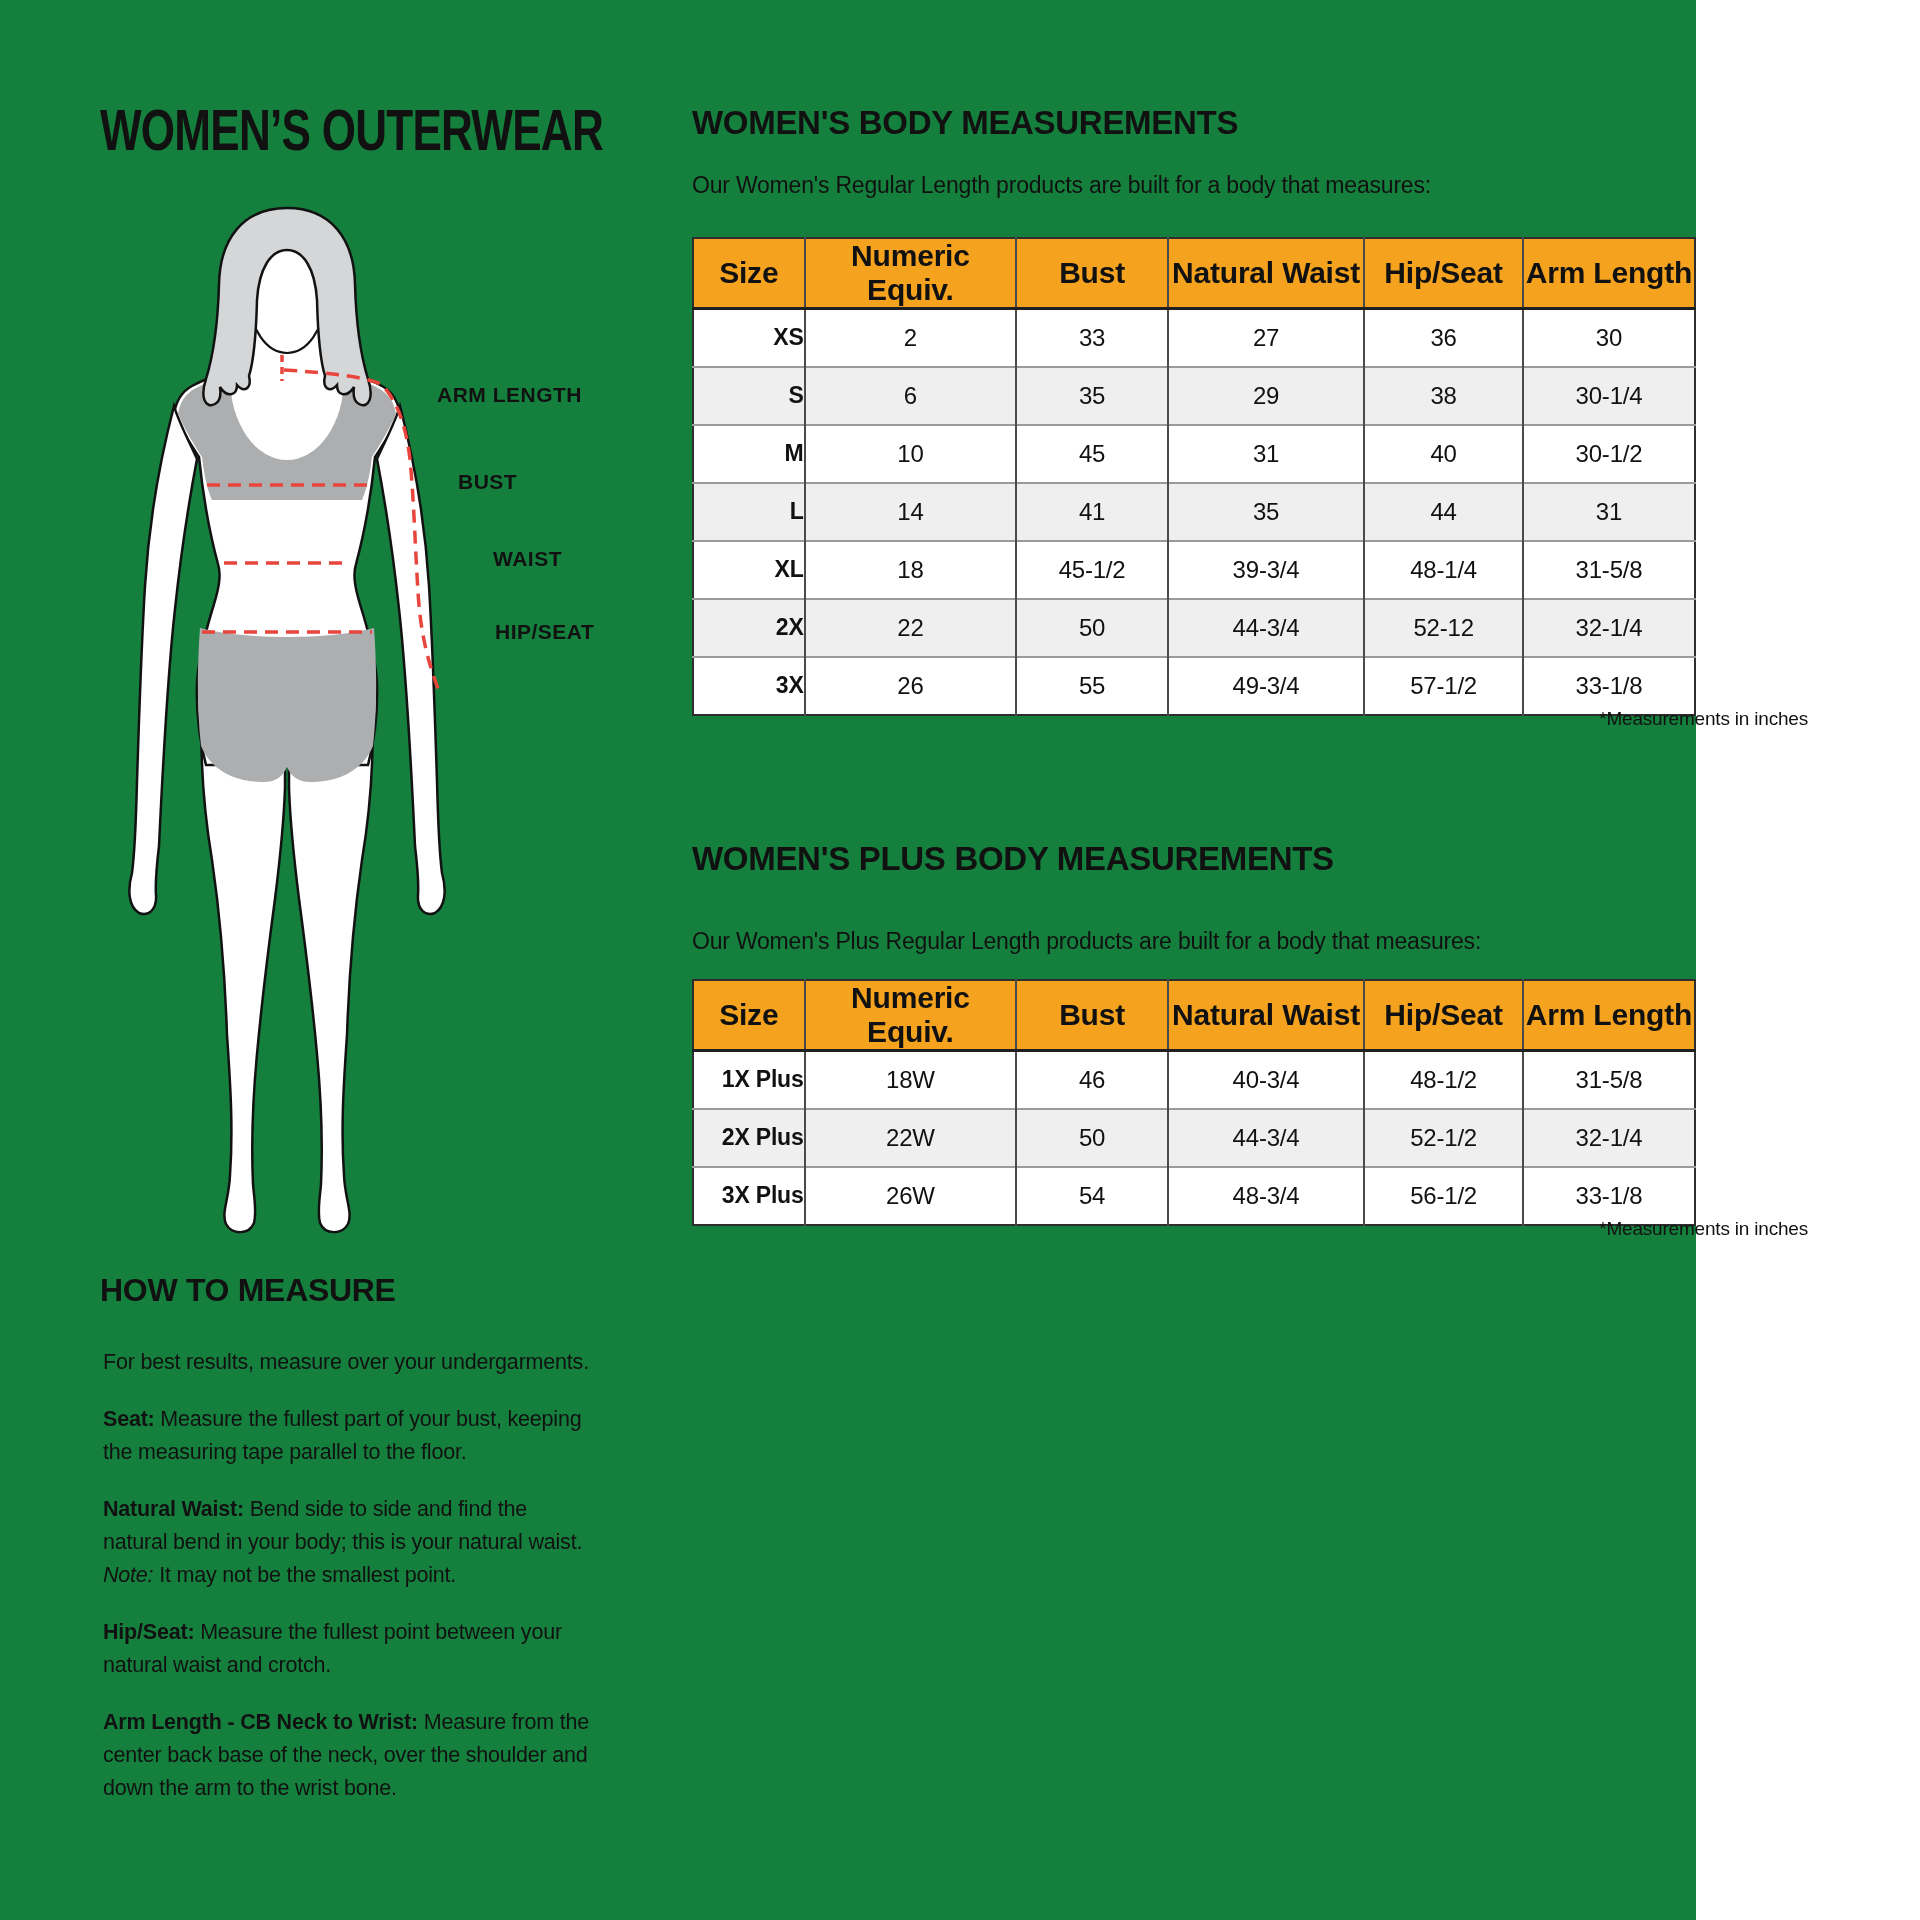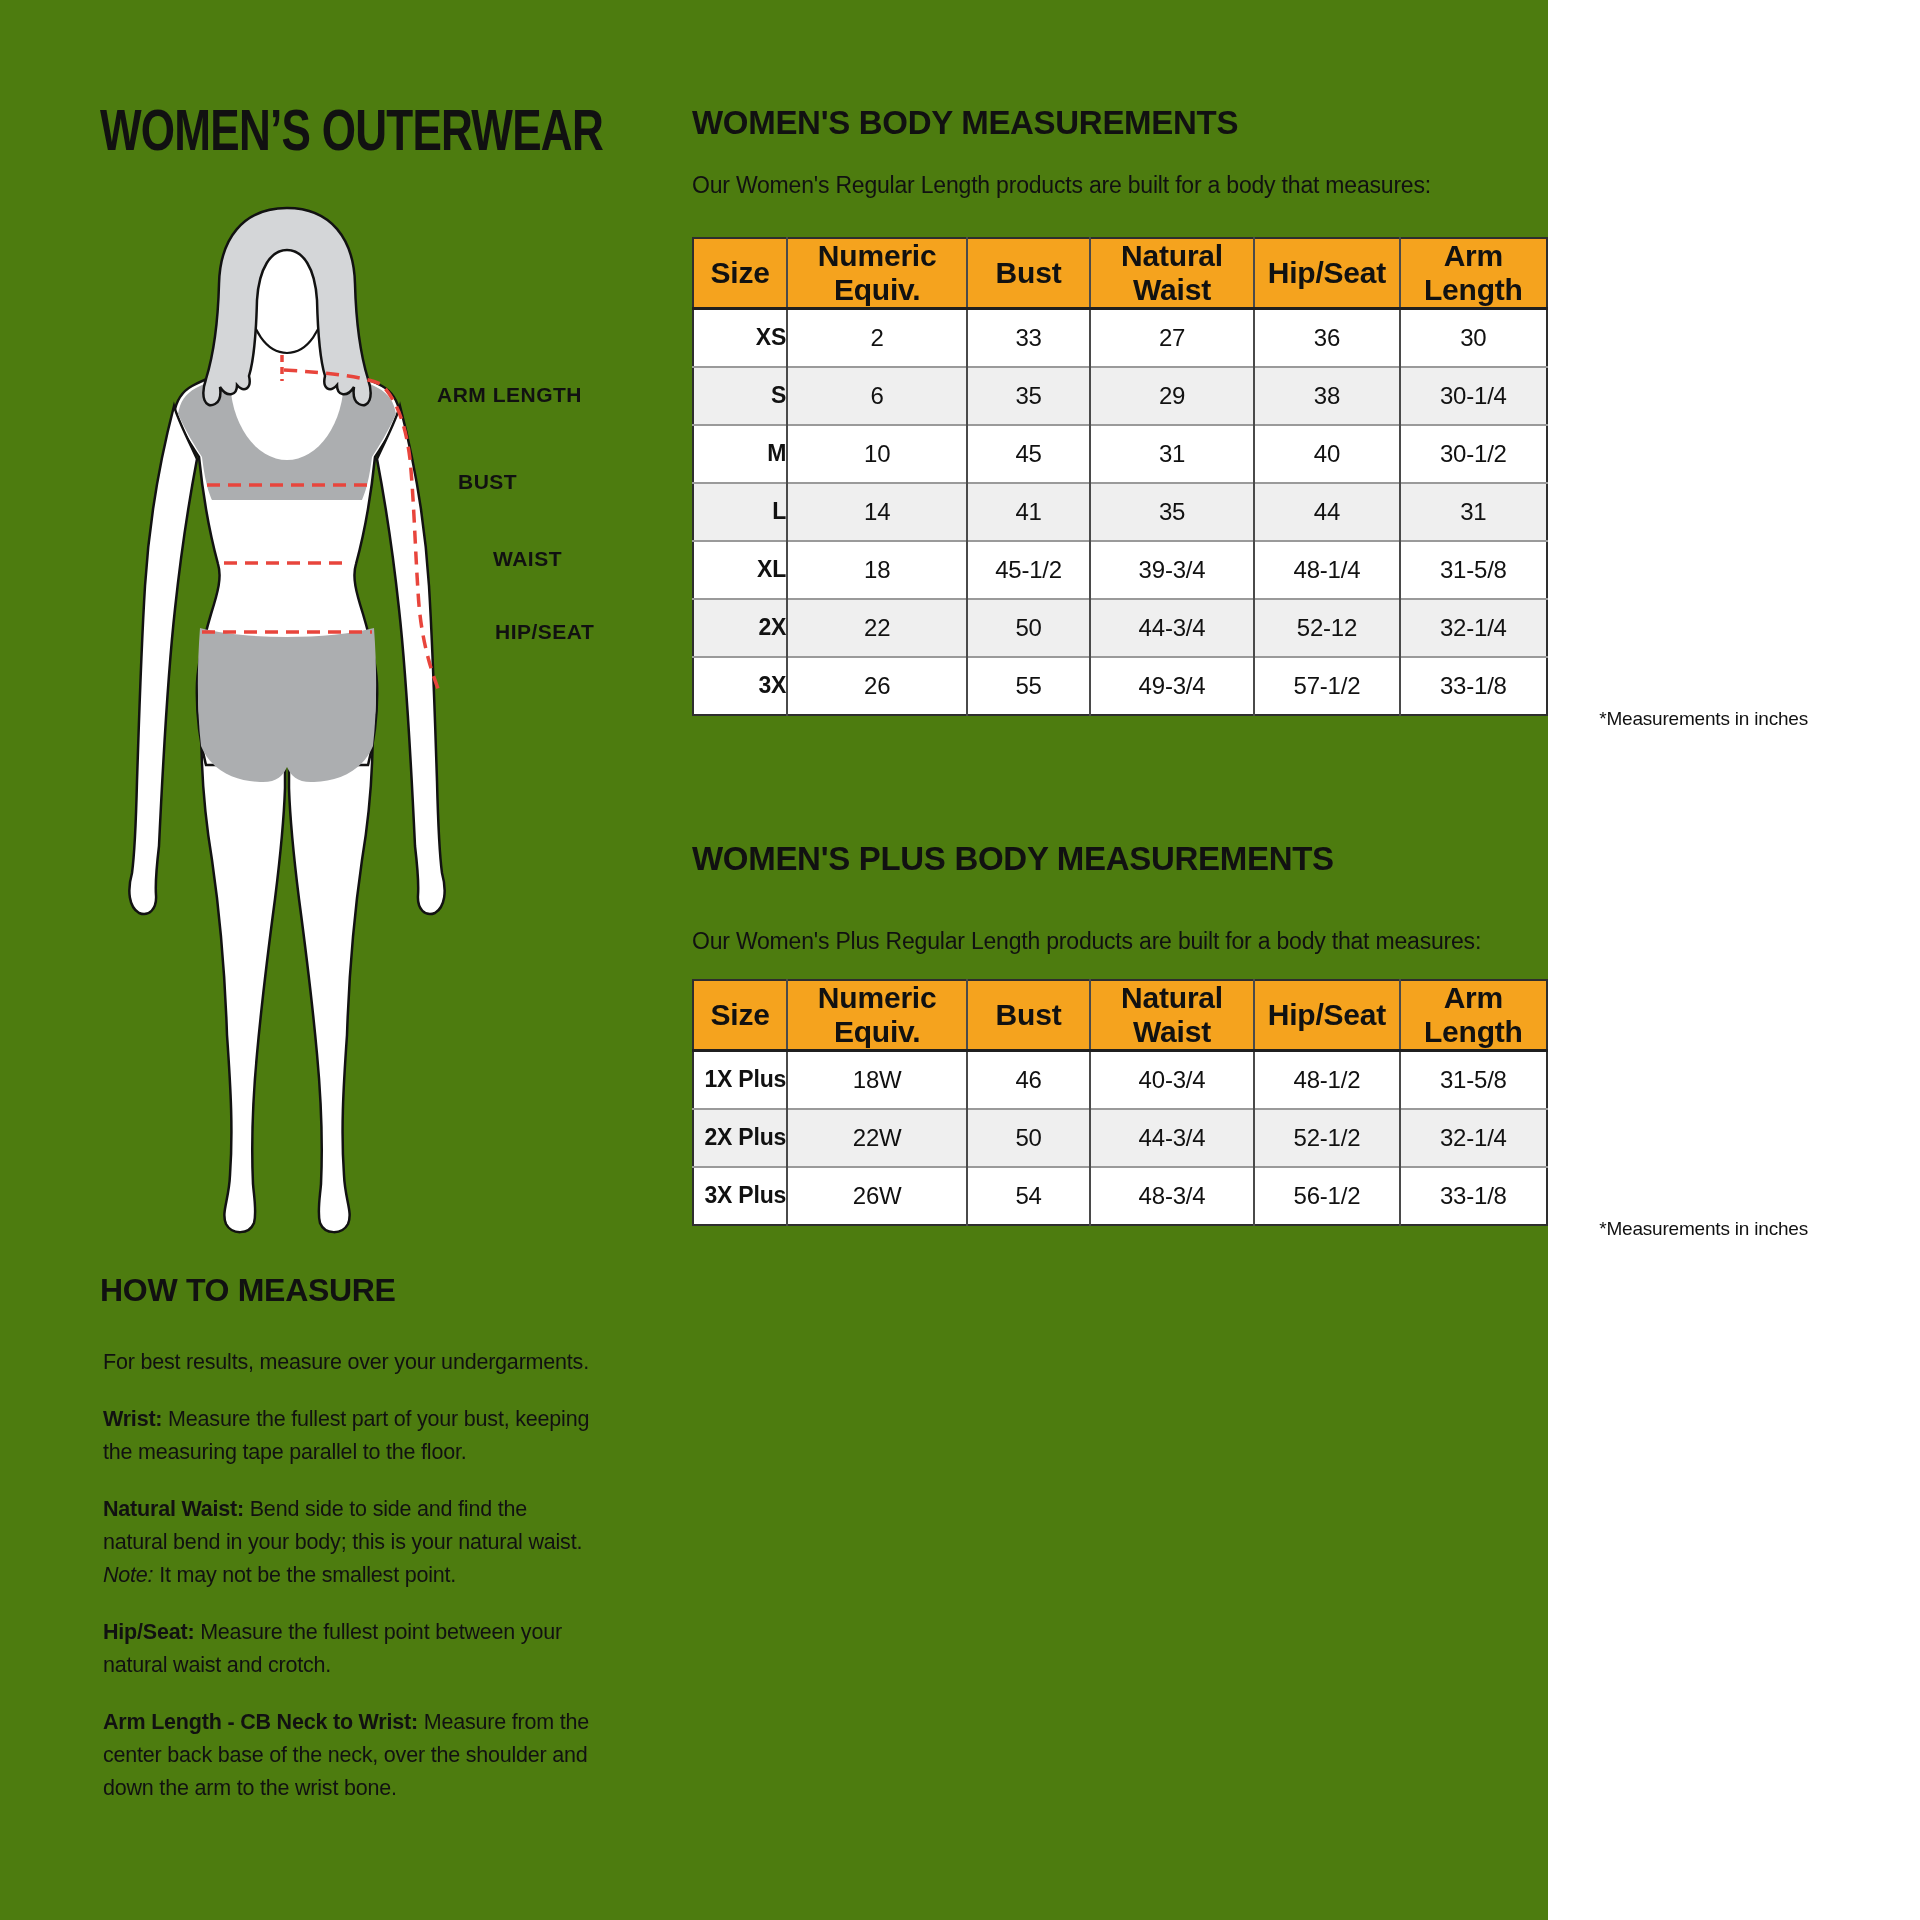--- a/index.html
+++ b/index.html
@@ -1,18 +1,18 @@
 <!DOCTYPE html>
 <html><head>
 <meta charset="utf-8">
 <style>
   * { margin:0; padding:0; box-sizing:border-box; }
   html,body { width:1920px; height:1920px; background:#ffffff; overflow:hidden;
     font-family:"Liberation Sans", sans-serif; color:#111; }
-  .page { position:relative; width:1548px; height:1920px; background:#4d7c0f; }
+  .page { position:relative; width:1696px; height:1920px; background:#15803d; }
 
   
   .main-title { position:absolute; left:100px; top:96px; font-size:58px; font-weight:bold;
     letter-spacing:-1px; transform:scaleX(.76); transform-origin:left top; white-space:nowrap; }
 
   .figure-wrap { position:absolute; left:100px; top:200px; width:620px; height:1045px; }
   .figure-wrap svg { position:absolute; left:0; top:0; }
   .fig-label { position:absolute; font-size:21px; font-weight:bold; letter-spacing:.5px; white-space:nowrap; }
   .lbl-arm  { left:337px; top:183px; }
   .lbl-bust { left:358px; top:270px; }
@@ -205,19 +205,19 @@
           <td class="col4">56-1/2</td>
           <td class="col5">33-1/8</td>
         </tr>
       </tbody>
     </table>
   <div class="meas-note n-plus">*Measurements in inches</div>
 
   <div class="howto-heading">HOW TO MEASURE</div>
   <div class="howto-body">
       <p>For best results, measure over your undergarments.</p>
-      <p><b>Wrist: </b>Measure the fullest part of your bust, keeping the measuring tape parallel to the floor.</p>
+      <p><b>Seat: </b>Measure the fullest part of your bust, keeping the measuring tape parallel to the floor.</p>
       <p><b>Natural Waist: </b>Bend side to side and find the natural bend in your body; this is your natural waist. <i>Note:</i> It may not be the smallest point.</p>
       <p><b>Hip/Seat: </b>Measure the fullest point between your natural waist and crotch.</p>
       <p><b>Arm Length - CB Neck to Wrist: </b>Measure from the center back base of the neck, over the shoulder and down the arm to the wrist bone.</p>
     </div>
 
 </div>
 
 </body></html>

